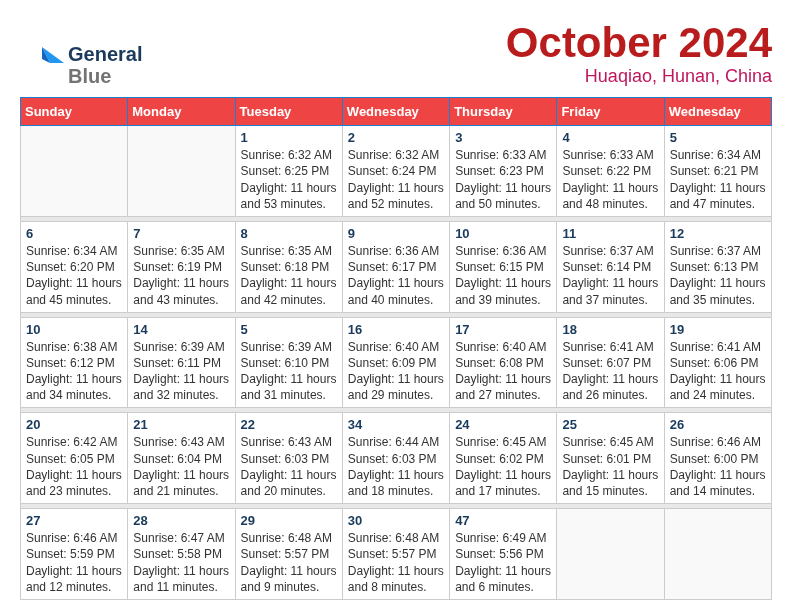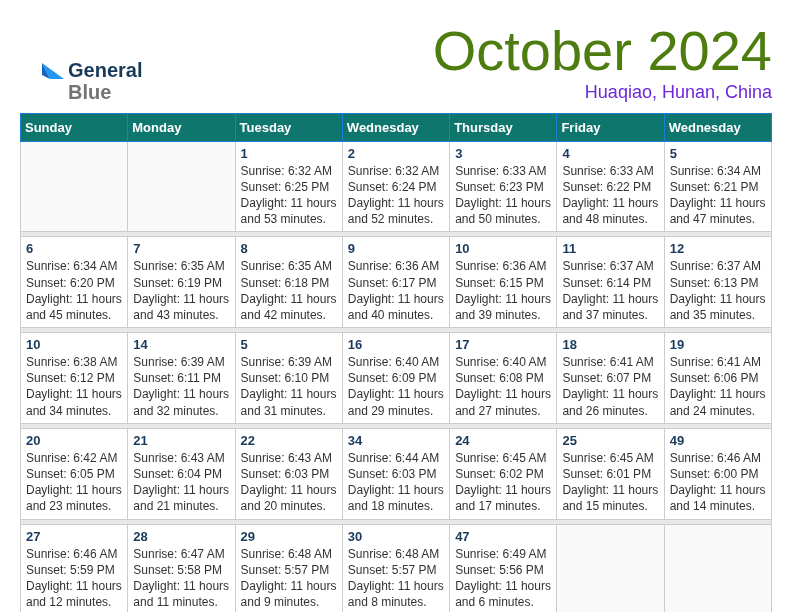--- a/index.html
+++ b/index.html
@@ -18,36 +18,36 @@
     }
     .logo {
       display: flex;
       flex-direction: column;
       align-items: flex-start;
     }
     .title-block {
       text-align: right;
     }
     .month-title {
-      font-size: 56px;
-      font-weight: normal;
-      color: #4d7c0f;
+      font-size: 42px;
+      font-weight: bold;
+      color: #b91c1c;
       line-height: 1.1;
     }
     .location-title {
       font-size: 18px;
-      color: #6d28d9;
+      color: #be185d;
     }
     .calendar {
       width: 100%;
       border-collapse: collapse;
       border: 1px solid #ccc;
     }
     .calendar th {
-      background: #0f766e;
+      background: #ef4444;
       color: #fff;
       font-size: 13px;
       font-weight: bold;
       padding: 6px 4px;
       text-align: left;
       border: 1px solid #1a7fd4;
     }
     .calendar td {
       vertical-align: top;
       border: 1px solid #ccc;
@@ -231,21 +231,21 @@
         </td>
         <td>
           <span class="day-number">24</span>
           <div class="day-detail">Sunrise: 6:45 AM<br>Sunset: 6:02 PM<br>Daylight: 11 hours and 17 minutes.</div>
         </td>
         <td>
           <span class="day-number">25</span>
           <div class="day-detail">Sunrise: 6:45 AM<br>Sunset: 6:01 PM<br>Daylight: 11 hours and 15 minutes.</div>
         </td>
         <td>
-          <span class="day-number">49</span>
+          <span class="day-number">26</span>
           <div class="day-detail">Sunrise: 6:46 AM<br>Sunset: 6:00 PM<br>Daylight: 11 hours and 14 minutes.</div>
         </td>
       </tr>
       <tr>
         <td colspan="7" style="padding: 0px; height: 5px; background: rgb(232, 232, 232); border: 1px solid rgb(204, 204, 204);"></td>
       </tr>
       <tr>
         <td>
           <span class="day-number">27</span>
           <div class="day-detail">Sunrise: 6:46 AM<br>Sunset: 5:59 PM<br>Daylight: 11 hours and 12 minutes.</div>

